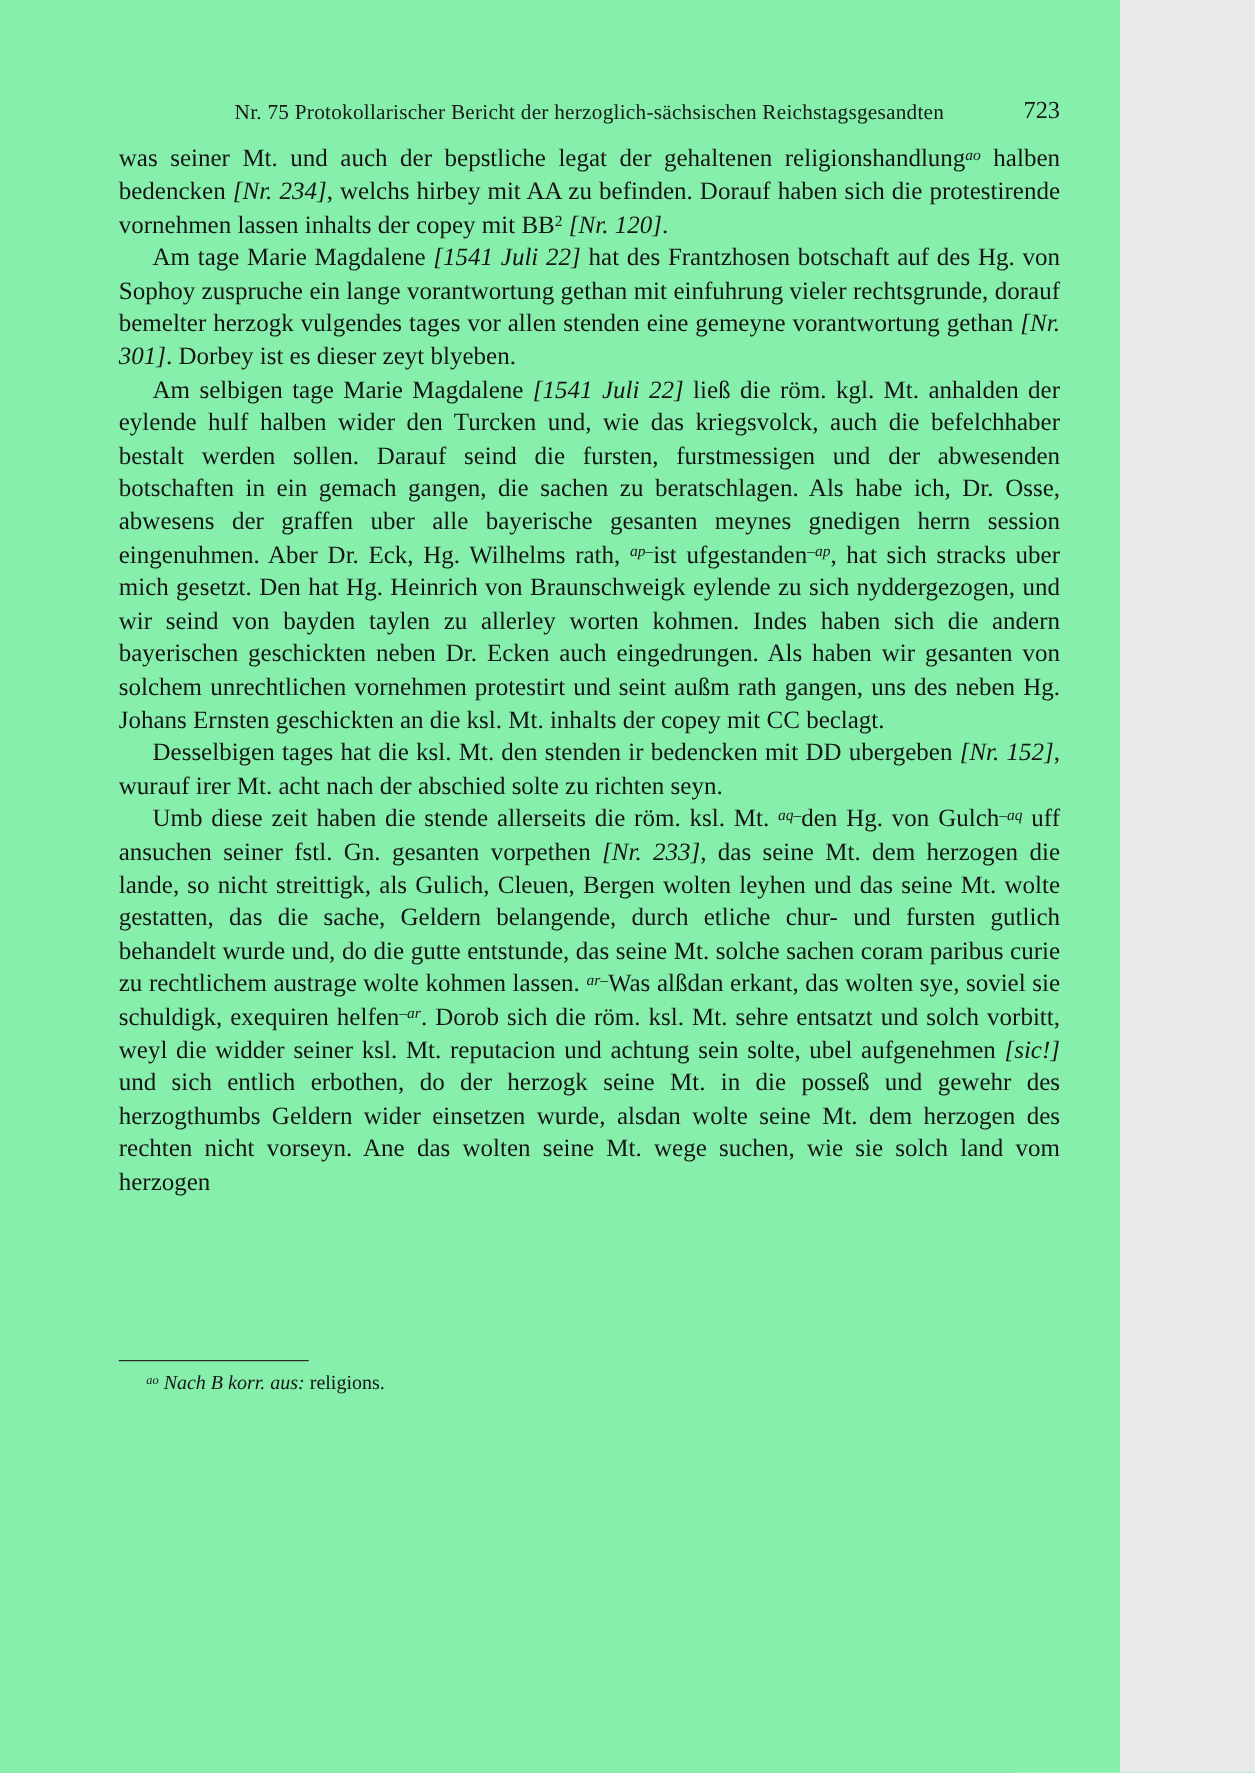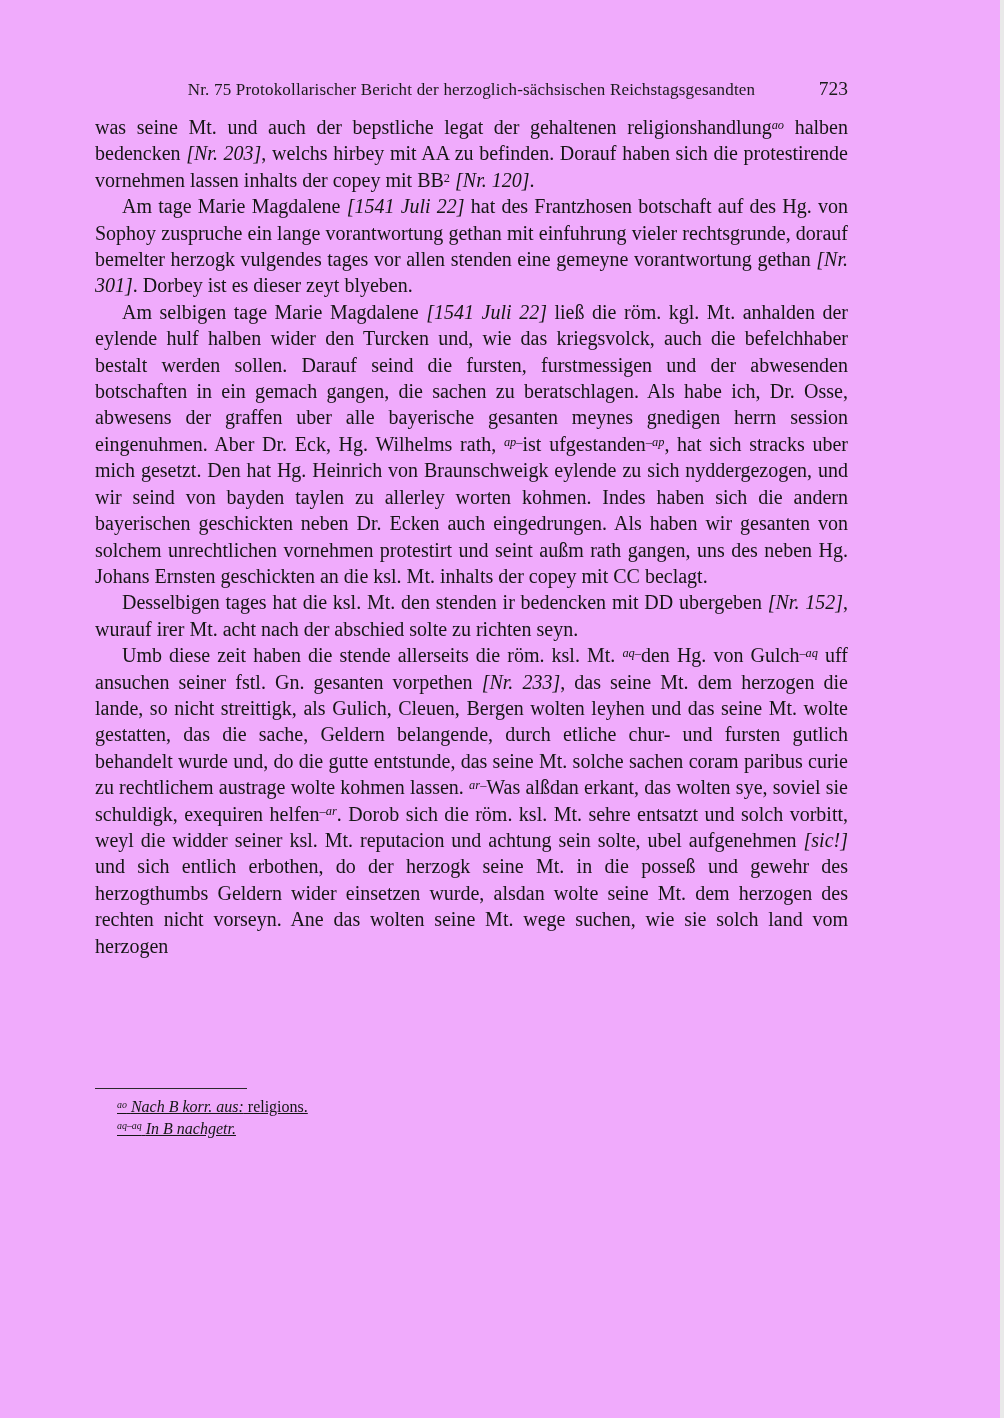--- a/index.html
+++ b/index.html
@@ -4,23 +4,23 @@
 <style>
   html, body { margin: 0; padding: 0; }
   body {
     width: 1004px;
     height: 1418px;
     background: #e9e9e9;
     font-family: "Liberation Serif", serif;
   }
   .page {
     position: relative;
-    width: 1000px;
+    width: 896px;
     height: 1418px;
-    background: #f0abfc;
+    background: #86efac;
     color: #141414;
     overflow: hidden;
   }
   .running-head {
     position: absolute;
     top: 80px;
     left: 95px;
     width: 753px;
     height: 24px;
   }
@@ -66,21 +66,21 @@
     width: 753px;
     font-size: 16px;
     line-height: 21.5px;
     color: #161616;
   }
   .rule {
     width: 152px;
     border-top: 1.2px solid #2a2a2a;
     margin-bottom: 7px;
   }
-  .app-note { padding-left: 22px; text-decoration: underline; }
+  .app-note { padding-left: 22px; }
   .footnote {
     position: absolute;
     top: 1206px;
     left: 95px;
     width: 753px;
     font-size: 17px;
     line-height: 24.5px;
     text-align: justify;
     text-indent: 26px;
     color: #161616;
@@ -90,27 +90,26 @@
 <body>
 
 <div class="page">
 
   <header class="running-head">
     <span class="head-title">Nr. 75 Protokollarischer Bericht der herzoglich-sächsischen Reichstagsgesandten</span>
     <span class="head-page">723</span>
   </header>
 
   <main class="body-text">
-    <p class="para"><span>was seine Mt. und auch der bepstliche legat der gehaltenen religionshandlung</span><sup class="it">ao</sup><span> halben bedencken </span><span class="it">[Nr. 203]</span><span>, welchs hirbey mit AA zu befinden. Dorauf haben sich die protestirende vornehmen lassen inhalts der copey mit BB</span><sup>2</sup><span> </span><span class="it">[Nr. 120]</span><span>.</span></p>
+    <p class="para"><span>was seiner Mt. und auch der bepstliche legat der gehaltenen religionshandlung</span><sup class="it">ao</sup><span> halben bedencken </span><span class="it">[Nr. 234]</span><span>, welchs hirbey mit AA zu befinden. Dorauf haben sich die protestirende vornehmen lassen inhalts der copey mit BB</span><sup>2</sup><span> </span><span class="it">[Nr. 120]</span><span>.</span></p>
     <p class="para indent"><span>Am tage Marie Magdalene </span><span class="it">[1541 Juli 22]</span><span> hat des Frantzhosen botschaft auf des Hg. von Sophoy zuspruche ein lange vorantwortung gethan mit einfuhrung vieler rechtsgrunde, dorauf bemelter herzogk vulgendes tages vor allen stenden eine gemeyne vorantwortung gethan </span><span class="it">[Nr. 301]</span><span>. Dorbey ist es dieser zeyt blyeben.</span></p>
     <p class="para indent"><span>Am selbigen tage Marie Magdalene </span><span class="it">[1541 Juli 22]</span><span> ließ die röm. kgl. Mt. anhalden der eylende hulf halben wider den Turcken und, wie das kriegsvolck, auch die befelchhaber bestalt werden sollen. Darauf seind die fursten, furstmessigen und der abwesenden botschaften in ein gemach gangen, die sachen zu beratschlagen. Als habe ich, Dr. Osse, abwesens der graffen uber alle bayerische gesanten meynes gnedigen herrn session eingenuhmen. Aber Dr. Eck, Hg. Wilhelms rath, </span><sup class="it">ap–</sup><span>ist ufgestanden</span><sup class="it">–ap</sup><span>, hat sich stracks uber mich gesetzt. Den hat Hg. Heinrich von Braunschweigk eylende zu sich nyddergezogen, und wir seind von bayden taylen zu allerley worten kohmen. Indes haben sich die andern bayerischen geschickten neben Dr. Ecken auch eingedrungen. Als haben wir gesanten von solchem unrechtlichen vornehmen protestirt und seint außm rath gangen, uns des neben Hg. Johans Ernsten geschickten an die ksl. Mt. inhalts der copey mit CC beclagt.</span></p>
     <p class="para indent"><span>Desselbigen tages hat die ksl. Mt. den stenden ir bedencken mit DD ubergeben </span><span class="it">[Nr. 152]</span><span>, wurauf irer Mt. acht nach der abschied solte zu richten seyn.</span></p>
     <p class="para indent"><span>Umb diese zeit haben die stende allerseits die röm. ksl. Mt. </span><sup class="it">aq–</sup><span>den Hg. von Gulch</span><sup class="it">–aq</sup><span> uff ansuchen seiner fstl. Gn. gesanten vorpethen </span><span class="it">[Nr. 233]</span><span>, das seine Mt. dem herzogen die lande, so nicht streittigk, als Gulich, Cleuen, Bergen wolten leyhen und das seine Mt. wolte gestatten, das die sache, Geldern belangende, durch etliche chur- und fursten gutlich behandelt wurde und, do die gutte entstunde, das seine Mt. solche sachen coram paribus curie zu rechtlichem austrage wolte kohmen lassen. </span><sup class="it">ar–</sup><span>Was alßdan erkant, das wolten sye, soviel sie schuldigk, exequiren helfen</span><sup class="it">–ar</sup><span>. Dorob sich die röm. ksl. Mt. sehre entsatzt und solch vorbitt, weyl die widder seiner ksl. Mt. reputacion und achtung sein solte, ubel aufgenehmen </span><span class="it">[sic!]</span><span> und sich entlich erbothen, do der herzogk seine Mt. in die posseß und gewehr des herzogthumbs Geldern wider einsetzen wurde, alsdan wolte seine Mt. dem herzogen des rechten nicht vorseyn. Ane das wolten seine Mt. wege suchen, wie sie solch land vom herzogen</span></p>
   </main>
 
   <section class="apparatus">
     <div class="rule"></div>
     <div class="app-note"><sup class="it">ao</sup><span> </span><span class="it">Nach B korr. aus:</span><span> religions.</span></div>
-    <div class="app-note"><sup class="it">aq–aq</sup><span> </span><span class="it">In B nachgetr.</span></div>
   </section>
 
 
 </div>
 
 </body></html>

